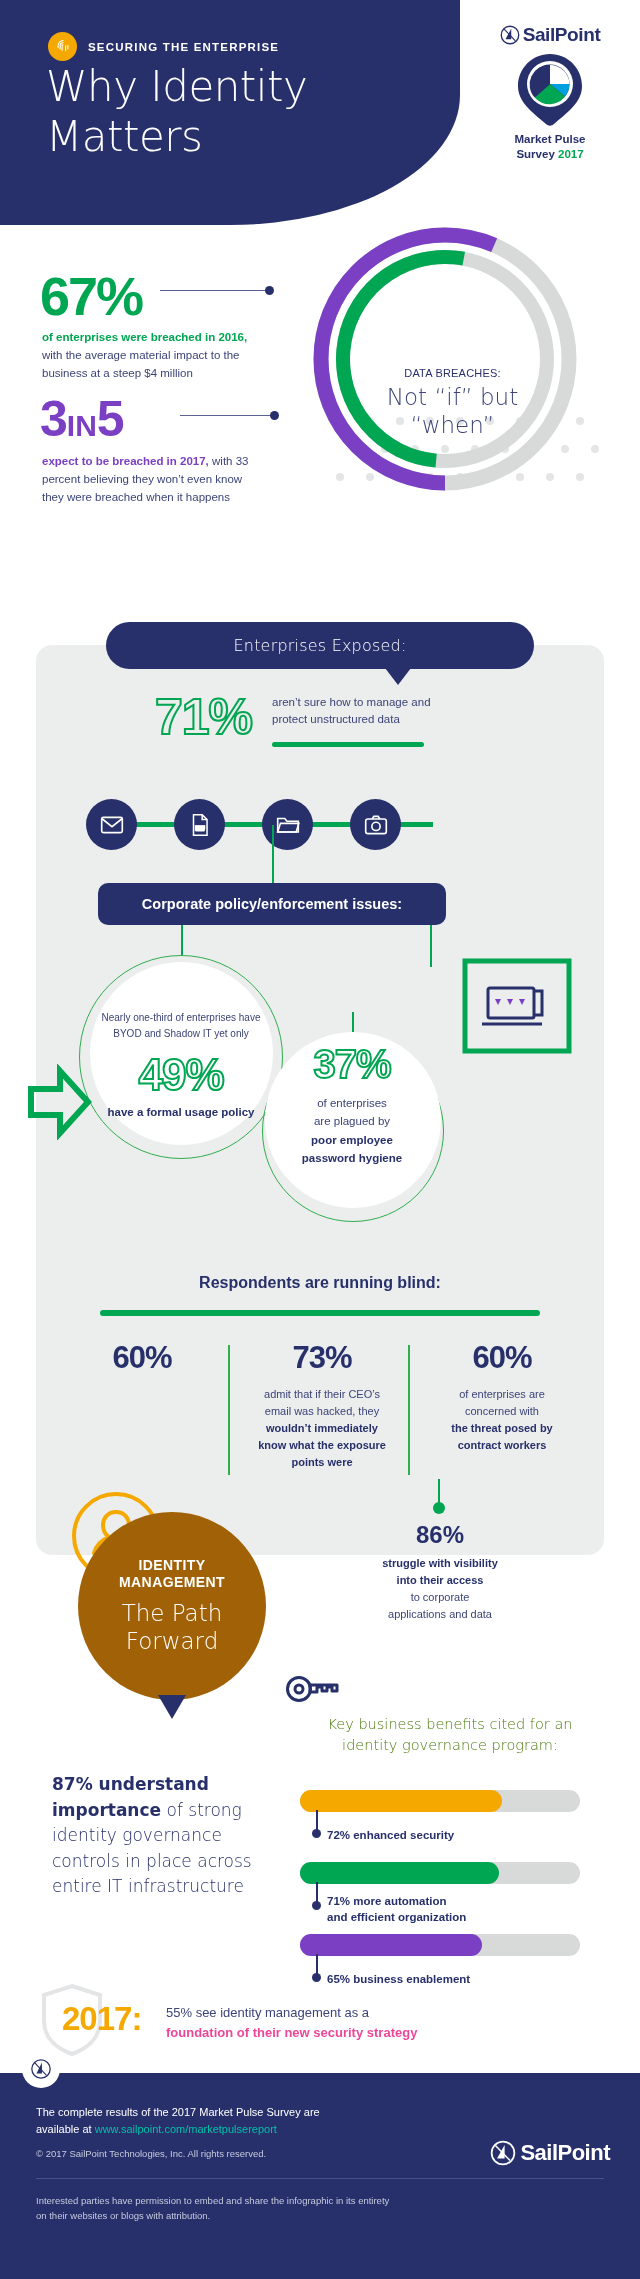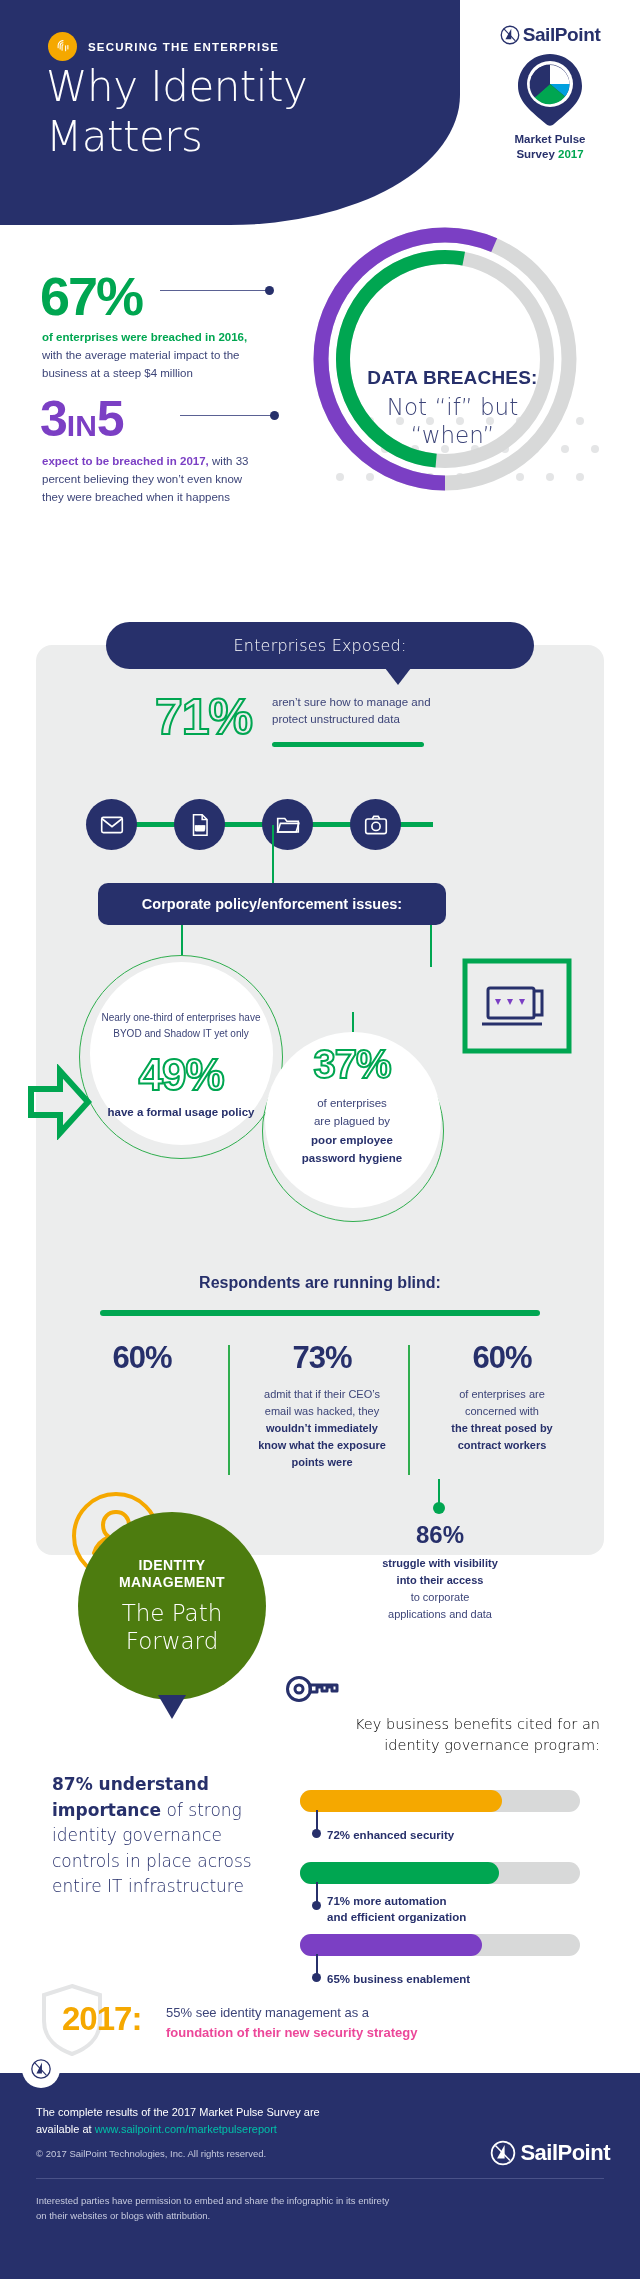--- a/index.html
+++ b/index.html
@@ -86,21 +86,21 @@
   .stat-35-sub span { color: #3c4478; }
   .leader { position: absolute; height: 1px; background: #5a6193; }
   .leader-dot {
     position: absolute; width: 9px; height: 9px; border-radius: 50%;
     background: #27306b;
   }
   .donut { position: absolute; left: 295px; top: -16px; }
   .donut-label {
     position: absolute; left: 360px; top: 142px; width: 185px; text-align: center;
   }
-  .donut-label .t1 { font-size: 19px; font-weight: bold; letter-spacing: 0.2px; }
+  .donut-label .t1 { font-size: 11px; font-weight: normal; letter-spacing: 0.2px; }
   .donut-label .t2 {
     font-size: 23px; font-weight: 300; line-height: 1.22; margin-top: 4px;
     color: #3c4478; font-family: "DejaVu Sans", sans-serif;
   }
   .dots-field { position: absolute; opacity: 1; }
 
   
   .panel {
     position: absolute; left: 36px; top: 645px;
     width: 568px; height: 910px;
@@ -198,38 +198,38 @@
   .drop-86-dot { position: absolute; left: 433px; top: 1502px; width: 12px; height: 12px; border-radius: 50%; background: #00a651; }
   .stat-86 { position: absolute; left: 340px; top: 1521px; width: 200px; text-align: center; }
   .stat-86 .n { font-size: 24px; font-weight: bold; color: #27306b; }
   .stat-86 .b { margin-top: 6px; font-size: 11px; line-height: 1.55; color: #3c4478; }
   .stat-86 .b b { color: #27306b; }
 
   
   .im-circle {
     position: absolute; left: 78px; top: 1512px;
     width: 188px; height: 188px; border-radius: 50%;
-    background: #4d7c0f;
+    background: #a16207;
     display: flex; flex-direction: column; align-items: center; justify-content: center;
   }
   .im-tail {
     position: absolute; left: 158px; top: 1695px;
     width: 0; height: 0;
     border-left: 14px solid transparent; border-right: 14px solid transparent;
     border-top: 24px solid #27306b;
   }
   .im-kicker { color: #ffffff; font-size: 14px; font-weight: bold; text-align: center; line-height: 1.25; letter-spacing: 0.4px; }
   .im-title { margin-top: 8px; color: #ffffff; font-size: 23px; font-weight: 300; text-align: center; line-height: 1.2; font-family: "DejaVu Sans", sans-serif; }
   .person-icon { position: absolute; left: 70px; top: 1490px; }
 
   
   .key-icon { position: absolute; left: 285px; top: 1672px; }
   .benefits-title {
-    position: absolute; left: 300px; top: 1714px; width: 300px; text-align: right;
-    font-size: 14.5px; line-height: 1.45; color: #000000; font-weight: 300;
+    position: absolute; left: 300px; top: 1714px; width: 300px; text-align: center;
+    font-size: 14.5px; line-height: 1.45; color: #4d7c0f; font-weight: 300;
     font-family: "DejaVu Sans", sans-serif;
   }
   .understand {
     position: absolute; left: 52px; top: 1772px; width: 200px;
     font-size: 17px; line-height: 1.5; color: #27306b; font-weight: 300;
     font-family: "DejaVu Sans", sans-serif;
   }
   .understand b { font-weight: bold; }
   .bar-track {
     position: absolute; left: 300px;

